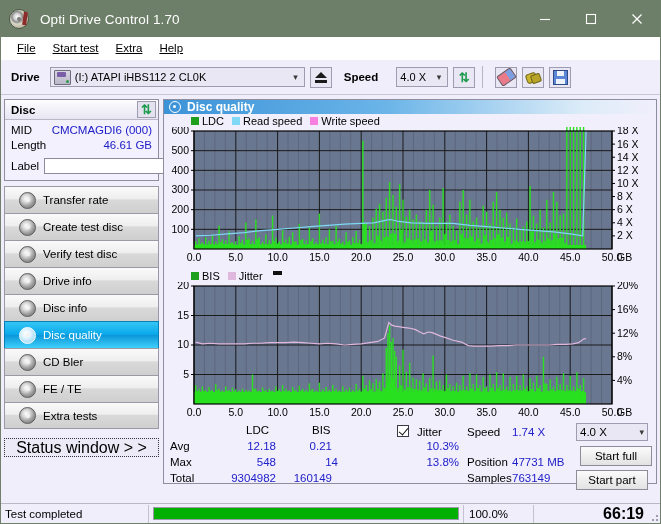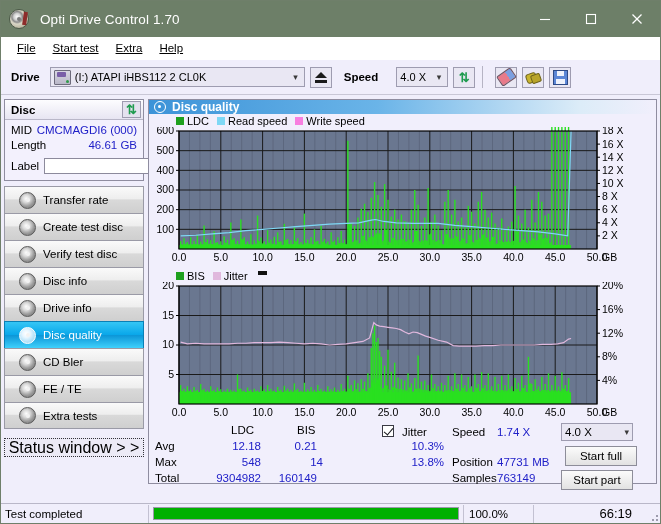--- a/index.html
+++ b/index.html
@@ -112,21 +112,21 @@
   .icon-save{
     width:13px;height:13px;background:#5b86d6;border:1px solid #2d4a86;position:relative;
   }
   .icon-save:before{content:"";position:absolute;left:3px;top:0;width:7px;height:5px;background:#eef2fb;}
   .icon-save:after{content:"";position:absolute;left:2px;bottom:0;width:9px;height:5px;background:#eef2fb;}
 
   
   .bodyrow{display:flex;height:389px;padding:4px 3px 0 3px;box-sizing:border-box;}
 
   
-  .sidebar{width:140px;flex:0 0 auto;}
+  .sidebar{width:155px;flex:0 0 auto;}
   .disc-panel{border:1px solid #8f8da0;background:#f3f1fd;box-sizing:border-box;}
   .disc-head{
     height:19px;display:flex;align-items:center;padding:0 2px 0 6px;
     background:linear-gradient(#fdfdff,#e7e5f2);border-bottom:1px solid #b9b7c8;
   }
   .disc-head-title{font-size:11.5px;font-weight:bold;color:#000;}
   .disc-head-btn{
     margin-left:auto;width:19px;height:17px;background:#e4e2ef;border:1px solid #9e9cb0;
     display:flex;align-items:center;justify-content:center;box-sizing:border-box;
   }
@@ -225,21 +225,21 @@
   .statusbar{
     position:absolute;left:0;bottom:0;width:659px;height:20px;display:flex;align-items:center;
     background:#f0eefb;border-top:1px solid #b9b7c8;box-sizing:border-box;
   }
   .sb-cell{height:18px;display:flex;align-items:center;box-sizing:border-box;}
   .sb-text{width:148px;padding-left:4px;border-right:1px solid #c3c1d2;font-size:11.5px;color:#000;}
   .sb-prog{width:314px;padding:0 4px;}
   .sb-progtrack{width:100%;height:13px;background:#ffffff;border:1px solid #9b99ab;box-sizing:border-box;}
   .sb-progfill{height:100%;background:#00b000;}
   .sb-pct{width:70px;border-left:1px solid #c3c1d2;padding-left:5px;font-size:11.5px;color:#000;}
-  .sb-time{flex:1;border-left:1px solid #c3c1d2;justify-content:flex-end;padding-right:28px;font-size:13px;color:#000;}
+  .sb-time{flex:1;border-left:1px solid #c3c1d2;justify-content:flex-end;padding-right:16px;font-size:16px;color:#000;font-weight:bold;}
   .grip{position:absolute;right:2px;bottom:2px;width:10px;height:10px;}
   .grip i{position:absolute;width:2px;height:2px;background:#9d9bad;}
 </style>
 </head>
 <body>
 
 <div class="app">
 
   <div class="titlebar">
     <div class="tb-icon"></div>
@@ -339,25 +339,25 @@
         <div class="navbtn">
           <span class="nav-ic"></span>
           <span>Create test disc</span>
         </div>
         <div class="navbtn">
           <span class="nav-ic"></span>
           <span>Verify test disc</span>
         </div>
         <div class="navbtn">
           <span class="nav-ic"></span>
-          <span>Disc info</span>
+          <span>Drive info</span>
         </div>
         <div class="navbtn">
           <span class="nav-ic"></span>
-          <span>Drive info</span>
+          <span>Disc info</span>
         </div>
         <div class="navbtn active">
           <span class="nav-ic"></span>
           <span>Disc quality</span>
         </div>
         <div class="navbtn">
           <span class="nav-ic"></span>
           <span>CD Bler</span>
         </div>
         <div class="navbtn">

